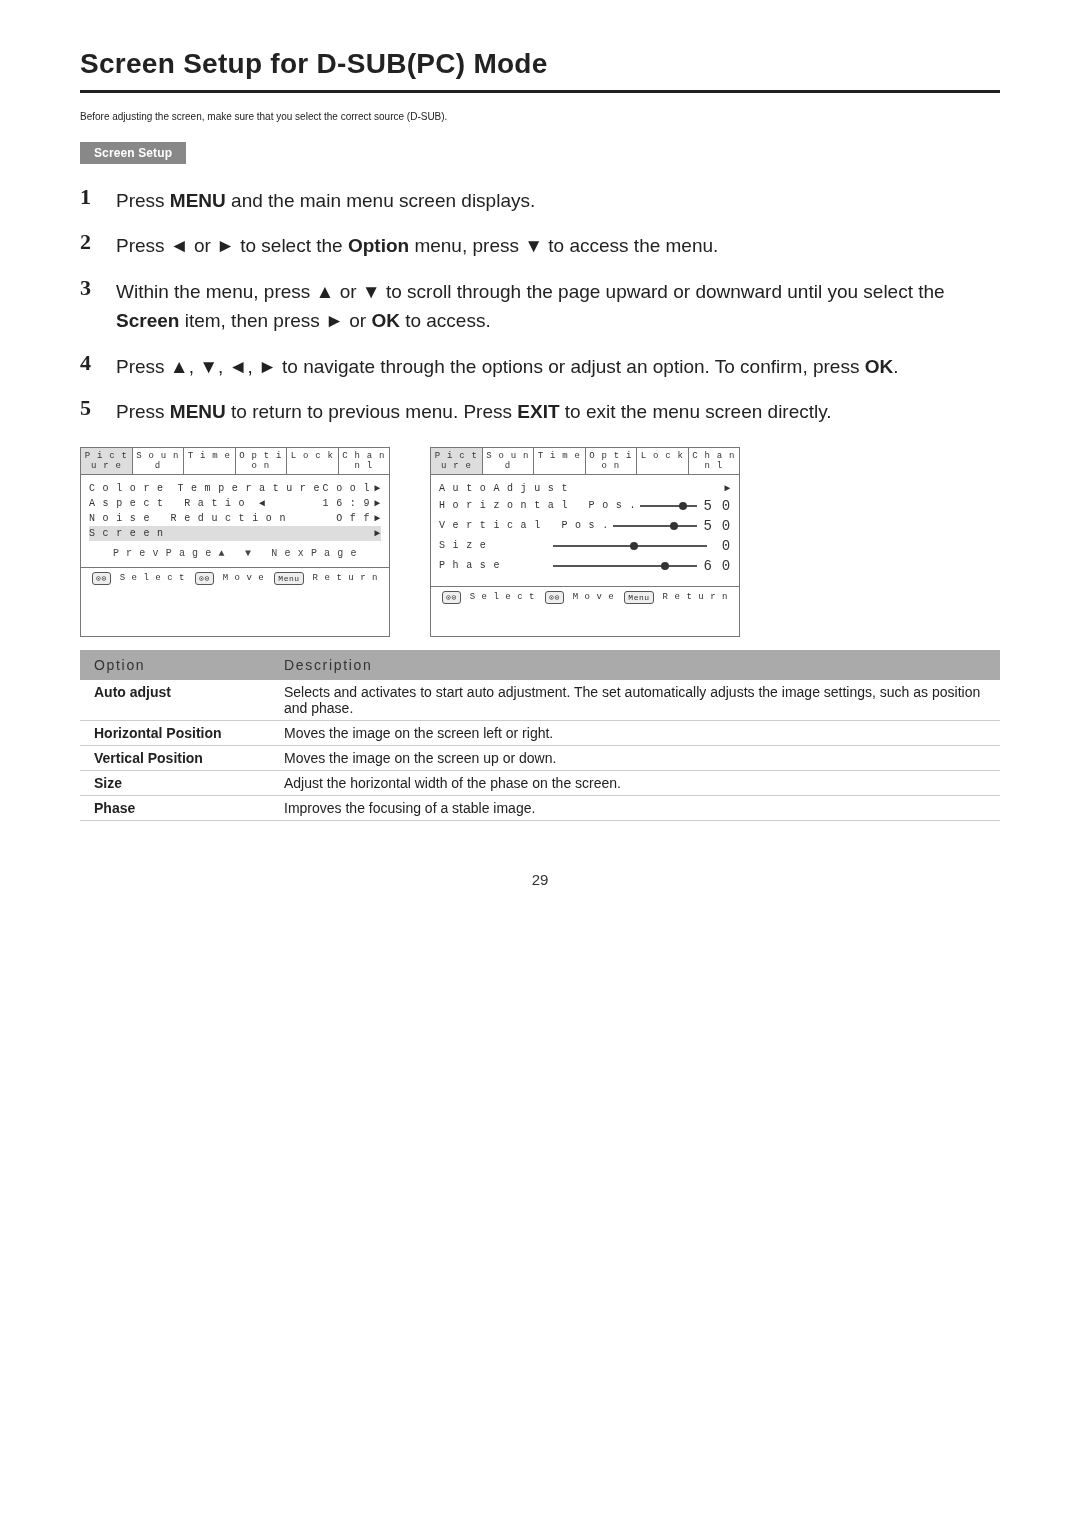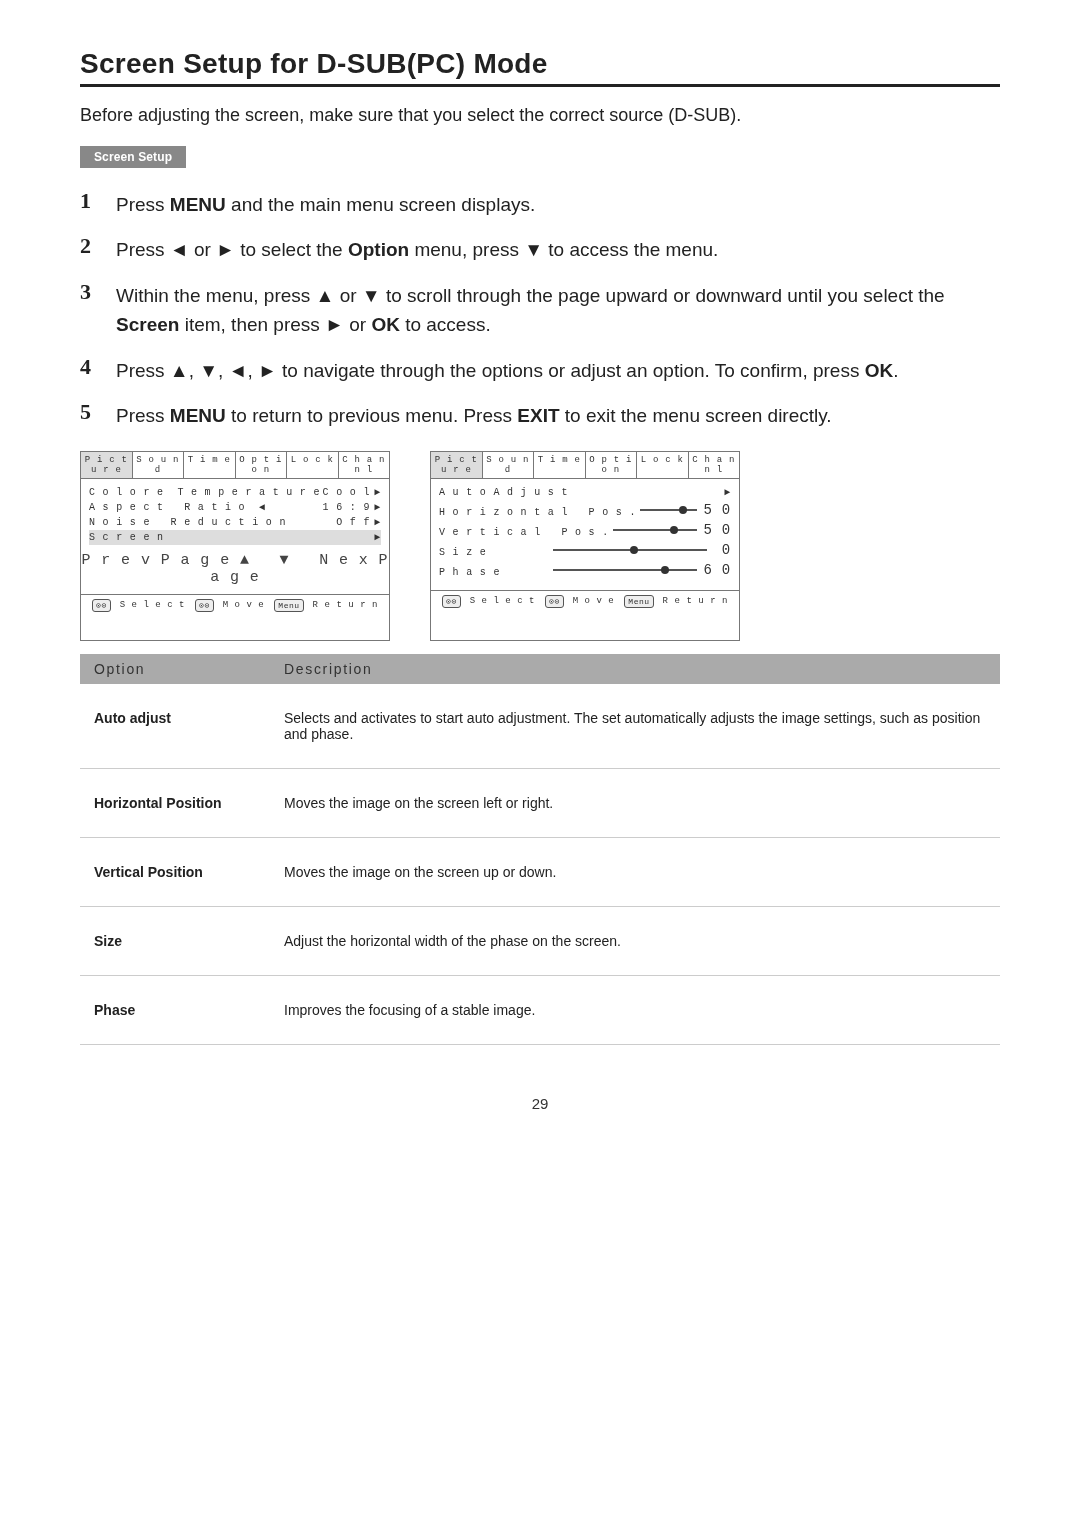--- a/index.html
+++ b/index.html
@@ -10,32 +10,32 @@
       color: #222;
       width: 1080px;
       min-height: 1527px;
       padding: 48px 80px 80px 80px;
     }
 
     h1 {
       font-size: 28px;
       font-weight: 900;
       letter-spacing: 0.01em;
-      margin-bottom: 4px;
+      margin-bottom: 10px;
       font-family: Arial, Helvetica, sans-serif;
     }
 
     .title-rule {
       border: none;
       border-top: 3px solid #222;
       margin-bottom: 18px;
     }
 
     .intro-text {
-      font-size: 18px;
+      font-size: 10px;
       margin-bottom: 20px;
       color: #222;
     }
 
     .section-heading {
       display: inline-block;
       background: #888;
       color: #fff;
       font-size: 12px;
       font-weight: bold;
@@ -110,21 +110,21 @@
     .tv-tab.active {
       background: #ddd;
     }
 
     .tv-content {
       padding: 6px 8px 4px 8px;
     }
 
     .tv-row {
       display: flex;
-      align-items: flex-end;
+      align-items: center;
       padding: 2px 0;
       font-size: 10px;
       letter-spacing: 0.08em;
       font-family: Liberation Mono, monospace;
     }
 
     .tv-row-label {
       flex: 1;
     }
 
@@ -194,21 +194,21 @@
       display: inline-block;
       border: 1px solid #555;
       border-radius: 3px;
       font-size: 8px;
       padding: 1px 3px;
       background: #eee;
     }
 
     .tv-prevnext {
       text-align: center;
-      font-size: 15px;
+      font-size: 10px;
       letter-spacing: 0.06em;
       padding: 3px 0 2px 0;
       color: #444;
     }
 
     
     .option-table {
       width: 100%;
       border-collapse: collapse;
       margin-top: 6px;
@@ -226,21 +226,21 @@
       letter-spacing: 0.12em;
       text-align: left;
       margin-left: 28px;
     }
 
     .option-table tbody tr {
       border-bottom: 1px solid #ccc;
     }
 
     .option-table tbody td {
-      padding: 26px 14px;
+      padding: 4px 14px;
       font-size: 14px;
       vertical-align: top;
     }
 
     .option-table tbody td:first-child {
       font-weight: bold;
       white-space: nowrap;
       width: 190px;
     }
 

